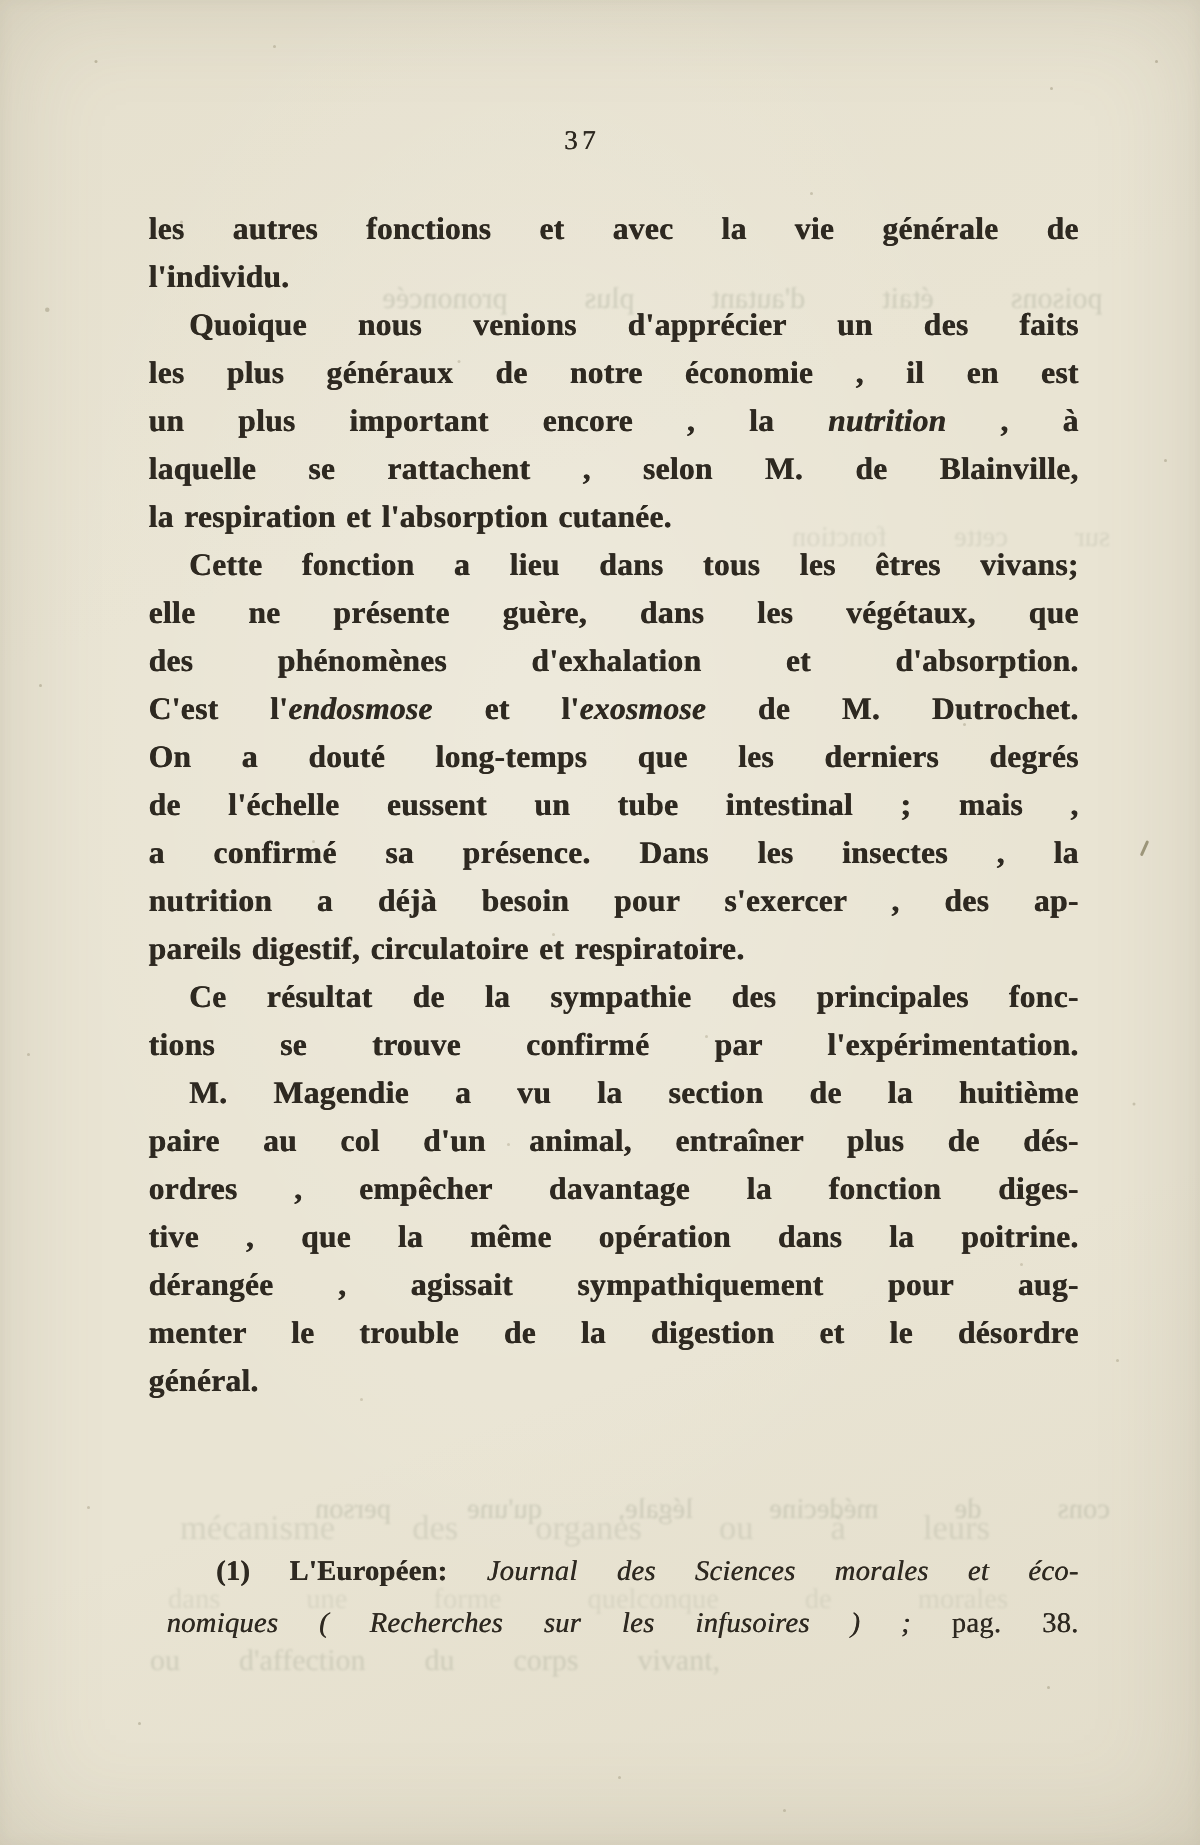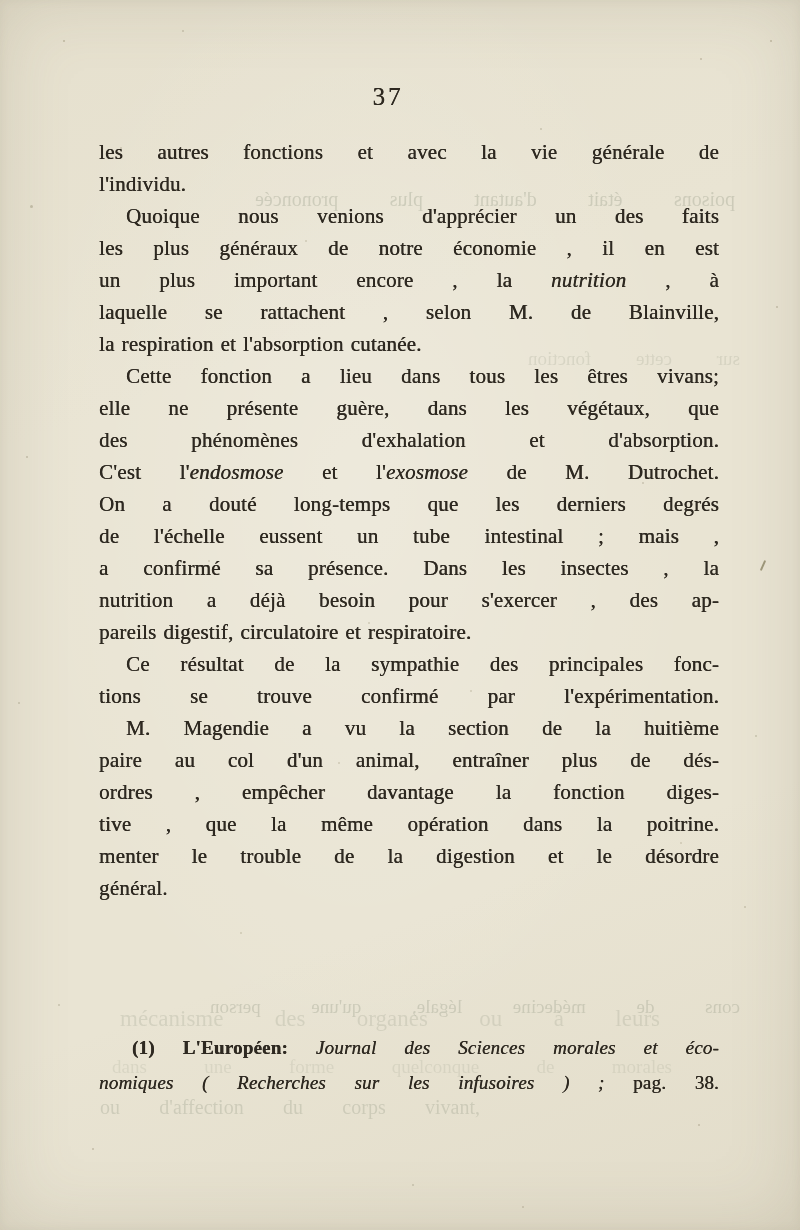--- a/index.html
+++ b/index.html
@@ -20,54 +20,56 @@
   .page::after {
     content: '';
     position: absolute; inset: 0;
     box-shadow: inset 0 0 70px rgba(125,115,90,0.20), inset 0 0 10px rgba(125,115,90,0.08);
     pointer-events: none;
   }
   .pageno {
     position: absolute;
     top: 83px; left: 0; right: 24px;
     text-align: center;
-    font-size: 25px;
+    font-size: 18px;
     letter-spacing: 3px;
     text-shadow: 0.3px 0 0 currentColor;
   }
   .text-block {
     position: absolute;
     left: 99px; top: 136px; width: 620px;
   }
   .text-block .line {
     height: 32px; line-height: 32px;
     font-size: 21px;
     letter-spacing: 0.2px;
     word-spacing: 1.5px;
     white-space: nowrap;
     text-shadow: 0.35px 0 0 currentColor;
+    font-weight: bold;
   }
   .line.j {
     white-space: normal;
     text-align: justify;
     text-align-last: justify;
   }
   .line.ind { text-indent: 27px; }
   .it { font-style: italic; }
   .b  { font-weight: bold; }
   .sup { font-size: 12px; vertical-align: 7px; letter-spacing: 0; }
   .footnote-block {
     position: absolute;
     left: 99px; top: 1030px; width: 620px;
   }
   .footnote-block .line {
     height: 35px; line-height: 35px;
     font-size: 19px;
     letter-spacing: 0.2px;
     text-shadow: 0.3px 0 0 currentColor;
+    margin-left: 12px;
   }
   .footnote-block .line.ind { text-indent: 33px; }
   .ghost-layer { position: absolute; inset: 0; pointer-events: none; }
   .ghost {
     position: absolute;
     color: var(--ghost, #8e9480);
     font-size: 19px;
     line-height: 22px;
     filter: blur(0.7px);
     text-align: justify;
@@ -114,20 +116,21 @@
       <div class="line j"><span>de l'échelle eussent un tube intestinal ; mais ,</span></div>
       <div class="line j"><span>a confirmé sa présence. Dans les insectes , la</span></div>
       <div class="line j"><span>nutrition a déjà besoin pour s'exercer , des ap-</span></div>
       <div class="line"><span>pareils digestif, circulatoire et respiratoire.</span></div>
       <div class="line j ind"><span>Ce résultat de la sympathie des principales fonc-</span></div>
       <div class="line j"><span>tions se trouve confirmé par l'expérimentation.</span></div>
       <div class="line j ind"><span>M. Magendie a vu la section de la huitième</span></div>
       <div class="line j"><span>paire au col d'un animal, entraîner plus de dés-</span></div>
       <div class="line j"><span>ordres , empêcher davantage la fonction diges-</span></div>
       <div class="line j"><span>tive , que la même opération dans la poitrine.</span></div>
+      <div class="line j"><span>dérangée , agissait sympathiquement pour aug-</span></div>
       <div class="line j"><span>menter le trouble de la digestion et le désordre</span></div>
       <div class="line"><span>général.</span></div>
     </div>
   <div class="footnote-block" id="footnote">
       <div class="line j ind"><span class="b">(1) L'Européen: </span><span class="it">Journal des Sciences morales et éco-</span></div>
       <div class="line j"><span class="it">nomiques ( Recherches sur les infusoires ) ; </span><span>pag. 38.</span></div>
     </div>
   <div id="speck-layer">
       <div class="speck" style="left: 63px; top: 40px; width: 2px; height: 2px; opacity: 0.45;"></div>
       <div class="speck" style="left: 182px; top: 30px; width: 2px; height: 2px; opacity: 0.35;"></div>

